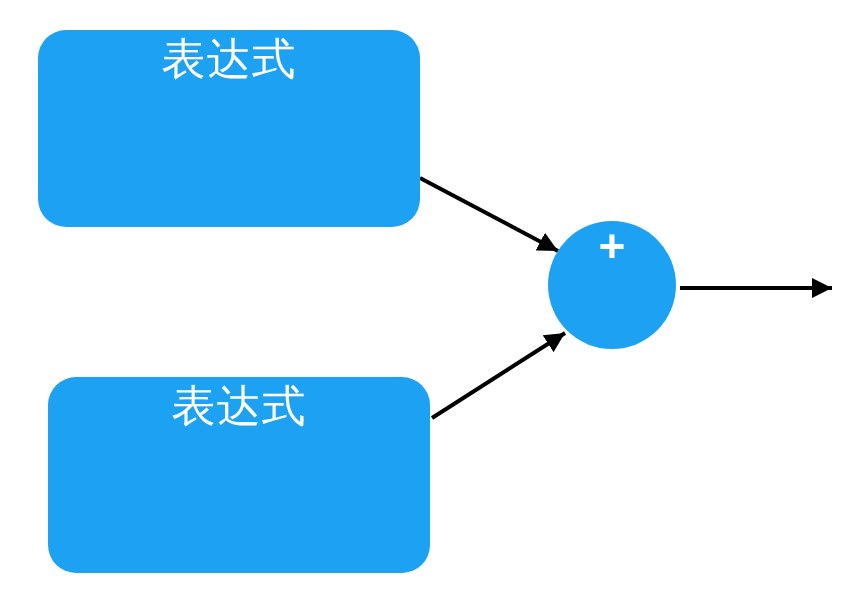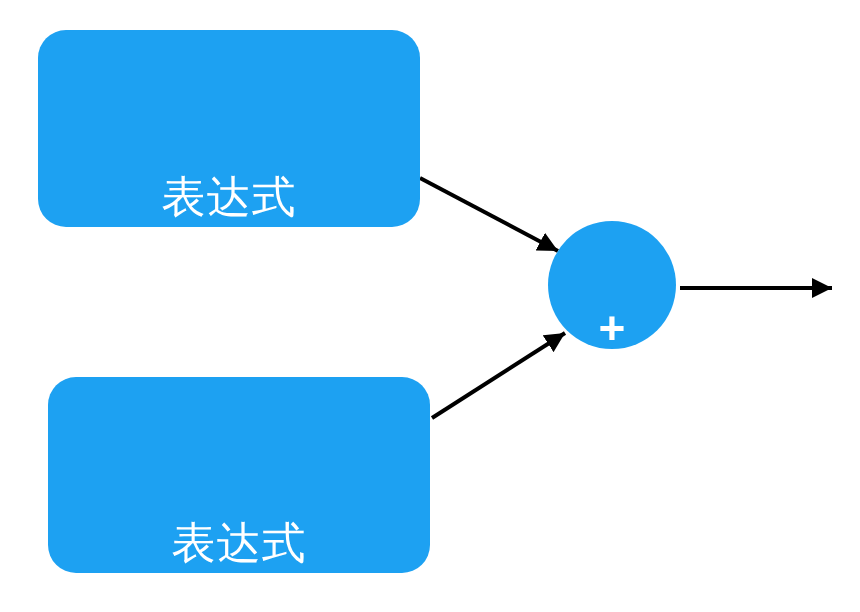--- a/index.html
+++ b/index.html
@@ -28,21 +28,21 @@
   }
   .edge-layer line {
     stroke: var(--arrow);
     stroke-width: 4;
   }
   .node {
     position: absolute;
     background: var(--node-fill);
     color: var(--node-text);
     display: flex;
-    align-items: flex-end;
+    align-items: flex-start;
     justify-content: center;
   }
   .node.box {
     width: 382px;
     height: 197px;
     border-radius: 28px;
     font-size: 44px;
     font-weight: 500;
     letter-spacing: 1px;
   }

